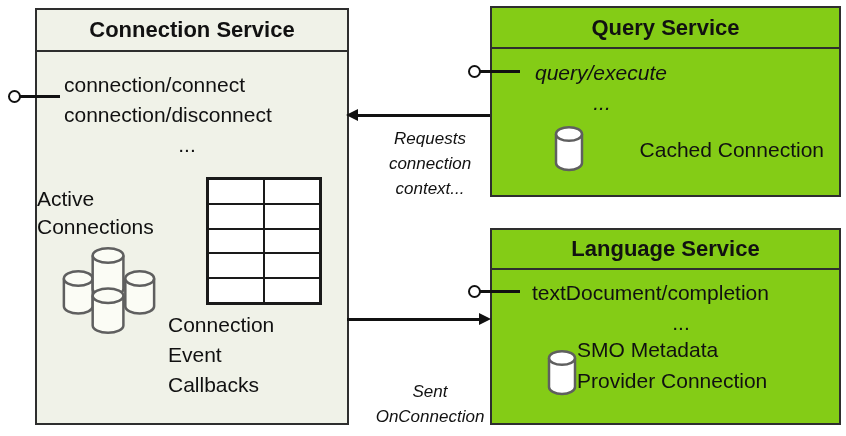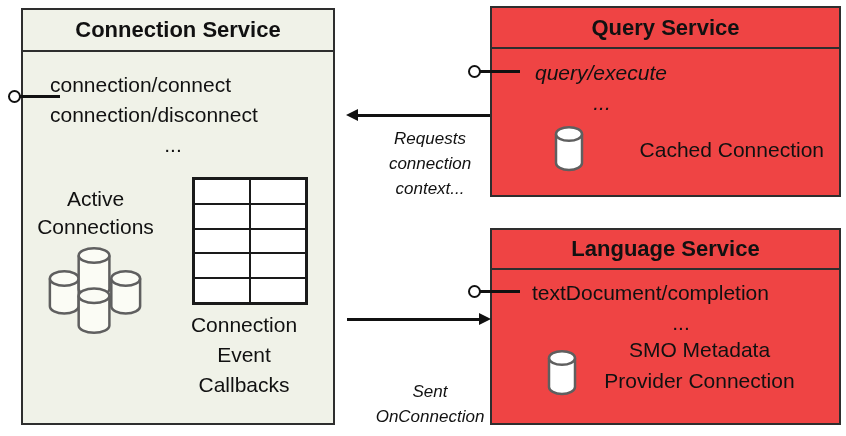--- a/index.html
+++ b/index.html
@@ -1,30 +1,30 @@
 <!DOCTYPE html>
 <html><head>
 <meta charset="utf-8">
 <style>
   html,body { margin:0; padding:0; background:#ffffff; }
   body { font-family:"Liberation Sans", sans-serif; color:#111; }
   #canvas { position:relative; width:846px; height:436px; background:#fff; overflow:hidden; }
 
   .box { position:absolute; border:2px solid #2e2e2e; box-sizing:border-box; }
   .box.green { background:#f0f2e8; }
-  .box.white { background:#ef4444; }
+  .box.white { background:#84cc16; }
 
   .box-header { position:absolute; left:0; right:0; top:0; border-bottom:2px solid #2e2e2e;
                 display:flex; align-items:center; justify-content:center;
                 font-weight:bold; font-size:22px; letter-spacing:0; }
 
   .methods { position:absolute; font-size:21px; line-height:30px; white-space:nowrap; }
   .methods .center { text-align:center; }
 
-  .label { position:absolute; font-size:21px; line-height:30px; text-align:center; }
+  .label { position:absolute; font-size:21px; line-height:30px; }
 
   .lolli-circle { position:absolute; width:13px; height:13px; box-sizing:border-box;
                   border:2.5px solid #111; border-radius:50%; background:#fff; }
   .lolli-stem { position:absolute; height:2.5px; background:#111; }
 
   .arrow-line { position:absolute; height:2.5px; background:#111; }
   .arrow-head { position:absolute; width:0; height:0; }
   .arrow-head.left  { border-top:6.5px solid transparent; border-bottom:6.5px solid transparent; border-right:12px solid #111; }
   .arrow-head.right { border-top:6.5px solid transparent; border-bottom:6.5px solid transparent; border-left:12px solid #111; }
 
@@ -35,21 +35,21 @@
                 display:grid; grid-template-columns:1fr 1fr; grid-template-rows:repeat(5,1fr); }
   .grid-table .cell { border:1px solid #1a1a1a; }
 
   .icon-svg { position:absolute; }
 </style>
 </head>
 <body>
 
 <div id="canvas">
 
-  <div class="box green" style="left:21px; top:8px; width:314px; height:417px;">
+  <div class="box green" style="left:35px; top:8px; width:314px; height:417px;">
     <div class="box-header" style="height:40px;">
       <span>Connection Service</span>
     </div>
 
     <div class="methods" style="left:27px; top:60px; width:246px;">
       <div>connection/connect</div>
       <div>connection/disconnect</div>
       <div class="center">...</div>
     </div>
 

